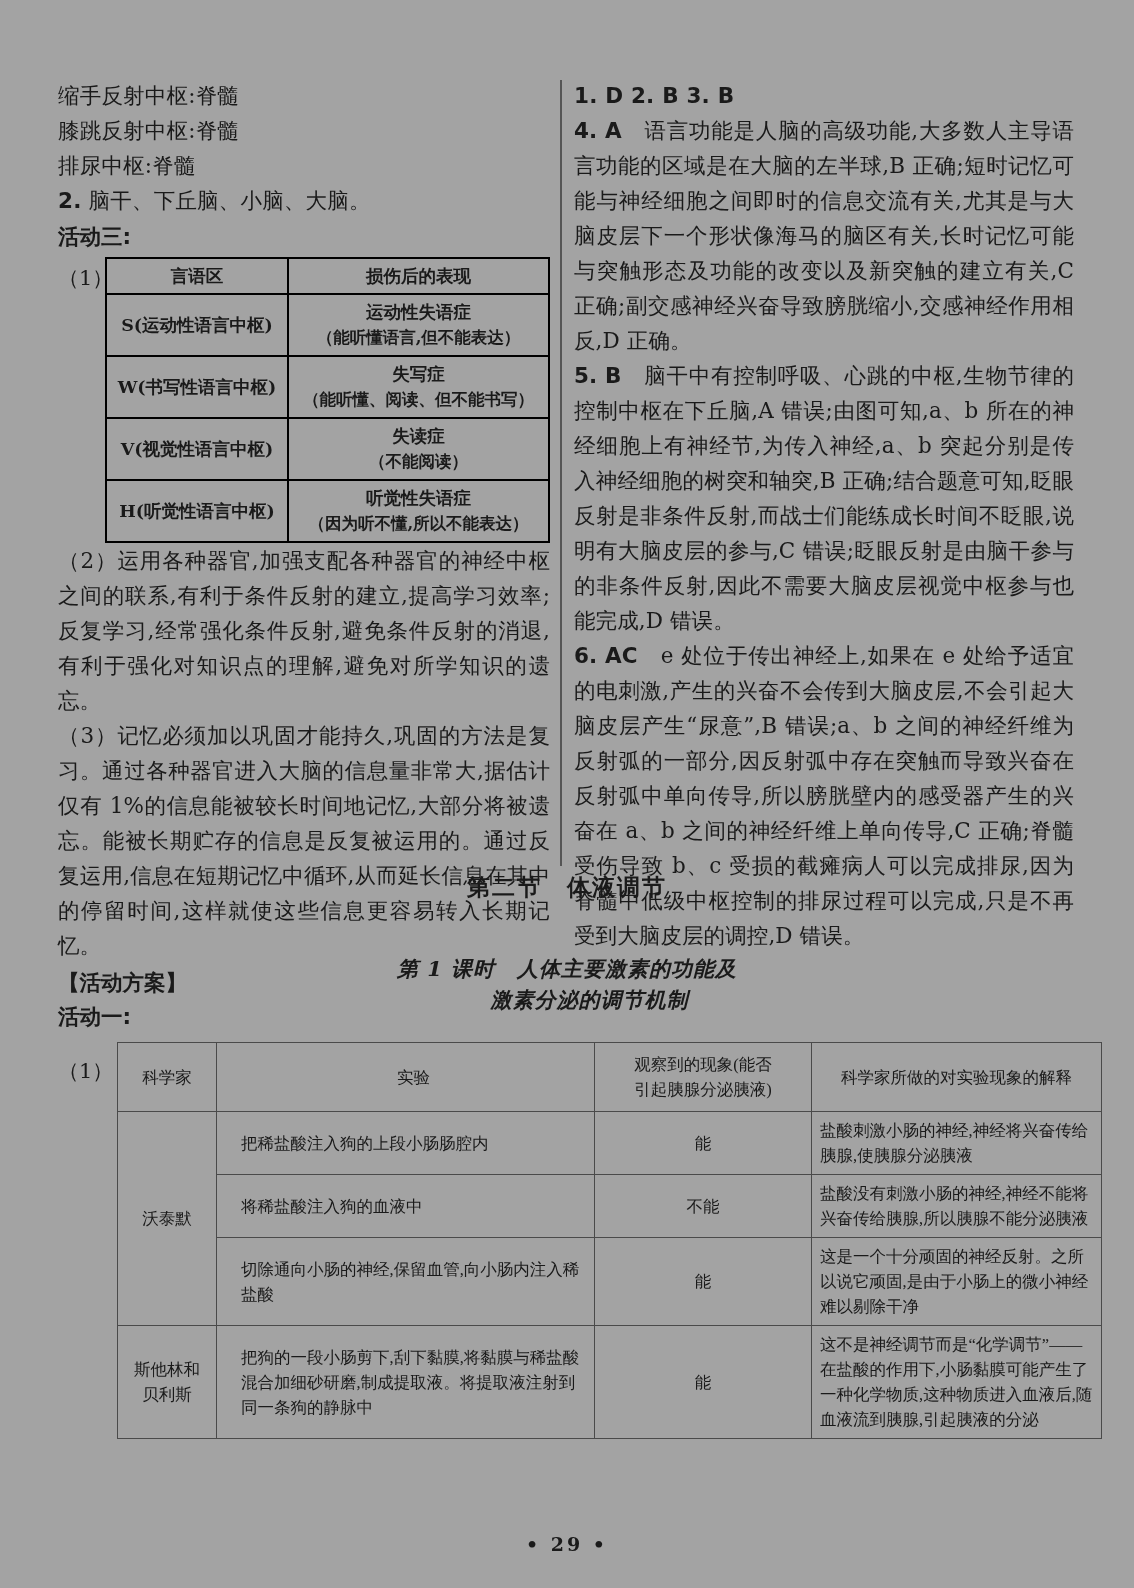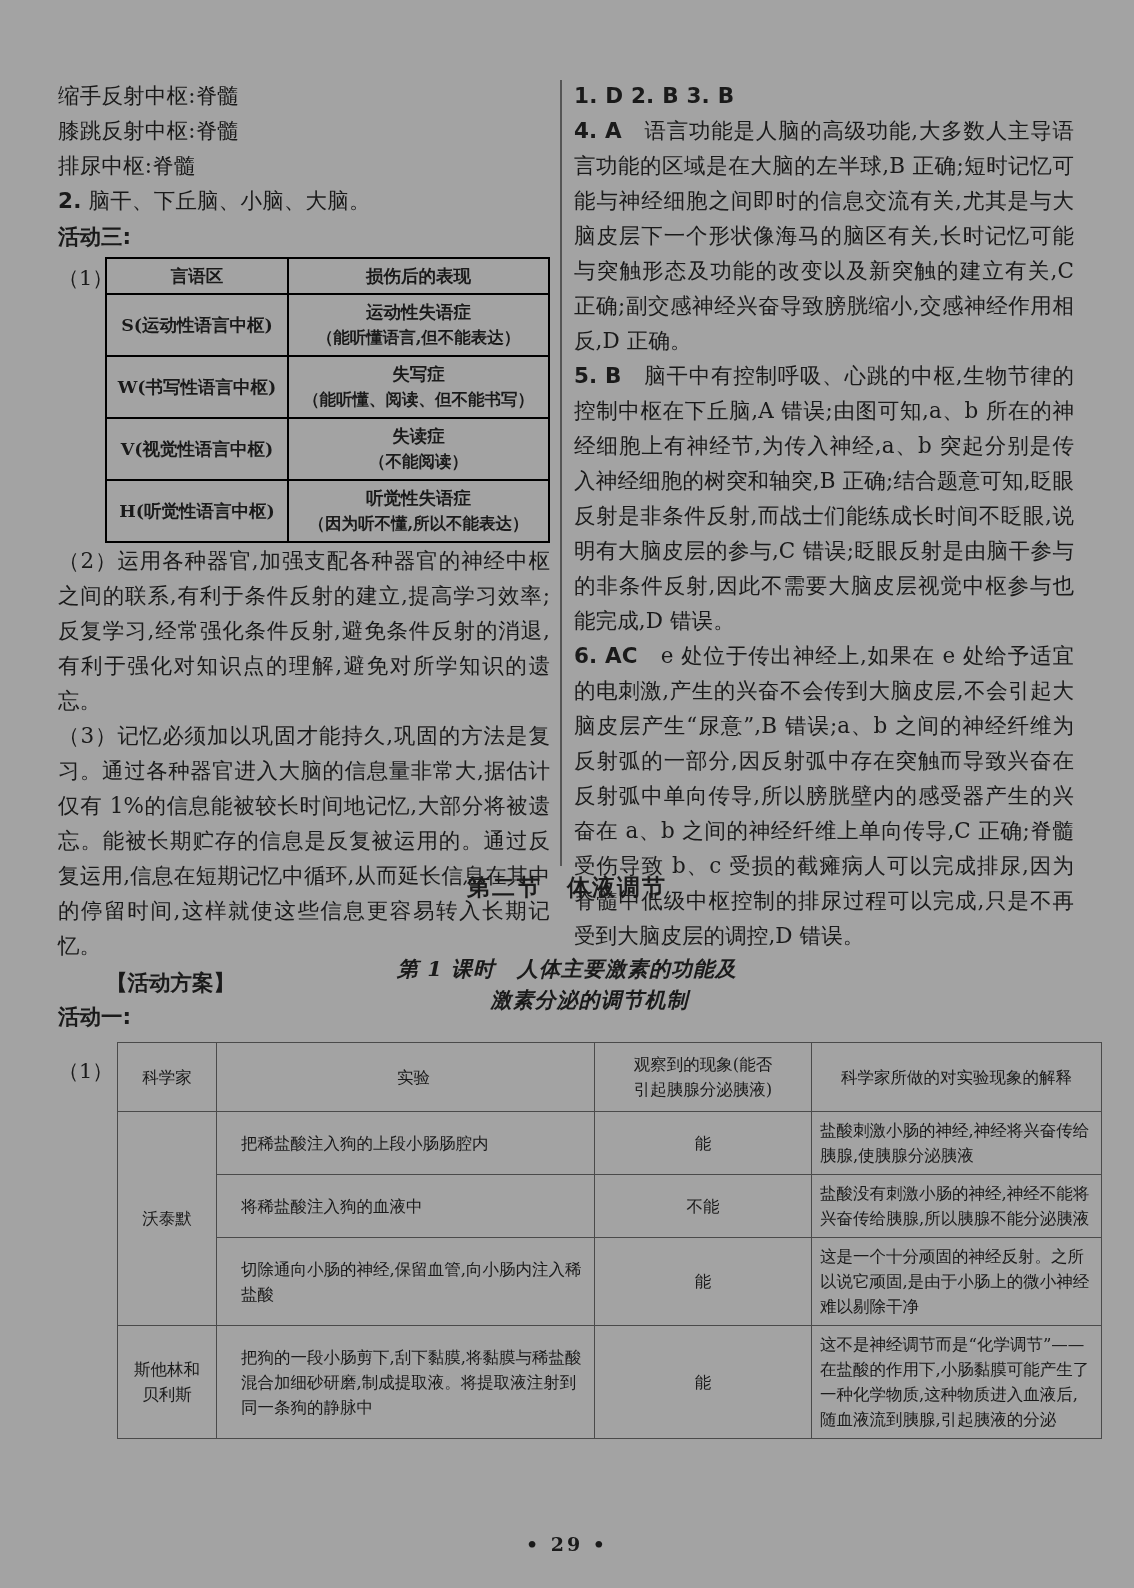--- a/index.html
+++ b/index.html
@@ -136,21 +136,20 @@
     padding-left: 45px;
   }
 
   .scheme-label {
     position: absolute;
     left: 58px;
     top: 968px;
     font-family: "DejaVu Sans", "Liberation Sans", sans-serif;
     font-weight: bold;
     font-size: 21.5px;
-    margin-left: 48px;
   }
   .activity-one {
     position: absolute;
     left: 58px;
     top: 1002px;
     font-family: "DejaVu Sans", "Liberation Sans", sans-serif;
     font-weight: bold;
     font-size: 21.5px;
   }
 
@@ -163,20 +162,21 @@
     align-items: flex-start;
   }
   .tbl-wrap2 .paren-marker {
     padding-top: 14px;
     width: 56px;
   }
   table.t2 {
     border-collapse: collapse;
     width: 900px;
     table-layout: fixed;
+    font-family: Liberation Serif, serif;
   }
   table.t2 td, table.t2 th {
     border: 1px solid #4a4a4a;
     font-size: 16.5px;
     line-height: 25px;
     padding: 6px 8px;
     font-weight: normal;
     vertical-align: middle;
   }
   table.t2 .col-sci { width: 82px; text-align: center; }

